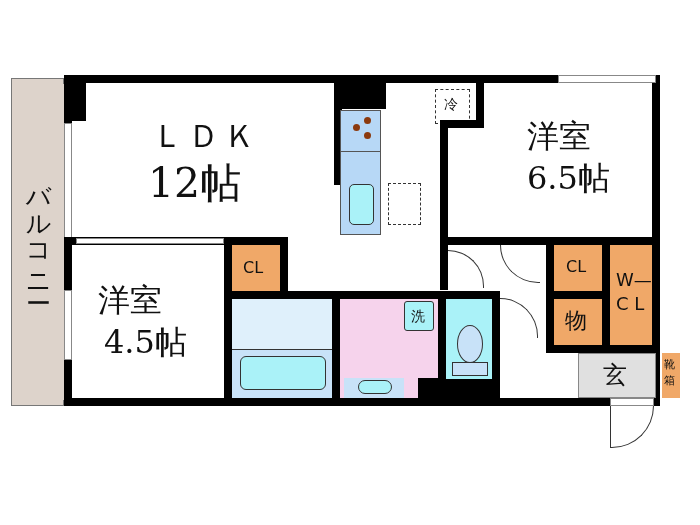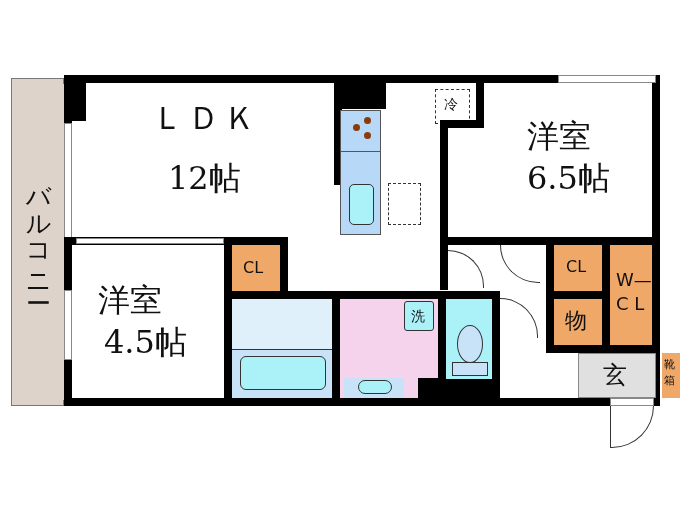--- a/index.html
+++ b/index.html
@@ -24,22 +24,22 @@
 <div class="abs wall" style="left:64px;top:398px;width:595px;height:8px;"></div>
 <div class="abs wall" style="left:64px;top:75px;width:8px;height:331px;"></div>
 <div class="abs wall" style="left:652px;top:75px;width:8px;height:331px;"></div>
 <div class="abs wall" style="left:64px;top:75px;width:22px;height:46px;"></div>
 
 <div class="abs window" style="left:64px;top:123px;width:8px;height:115px;"></div>
 <div class="abs window" style="left:64px;top:290px;width:8px;height:70px;"></div>
 
 <div class="abs window" style="left:558px;top:75px;width:98px;height:8px;"></div>
 
-<div class="room-label" style="left:152px;top:100px;font-size:32px;letter-spacing:4px;">ＬＤＫ</div>
-<div class="room-label" style="left:168px;top:160px;font-size:32px;">12帖</div>
+<div class="room-label" style="left:152px;top:118px;font-size:32px;letter-spacing:4px;">ＬＤＫ</div>
+<div class="room-label" style="left:148px;top:160px;font-size:41px;">12帖</div>
 
 <div class="abs wall" style="left:334px;top:75px;width:52px;height:34px;"></div>
 <div class="abs wall" style="left:334px;top:75px;width:8px;height:110px;"></div>
 
 <div class="abs" style="left:340px;top:110px;width:41px;height:42px;background:#b7d8f6;border:1px solid #555;"></div>
 <div class="abs" style="left:364px;top:117px;width:7px;height:7px;border-radius:50%;background:#8b3a0e;"></div>
 <div class="abs" style="left:353px;top:124px;width:7px;height:7px;border-radius:50%;background:#8b3a0e;"></div>
 <div class="abs" style="left:364px;top:132px;width:7px;height:7px;border-radius:50%;background:#8b3a0e;"></div>
 <div class="abs" style="left:340px;top:151px;width:41px;height:84px;background:#b7d8f6;border:1px solid #555;"></div>
 <div class="abs" style="left:349px;top:184px;width:25px;height:41px;background:#aaf2f8;border:1px solid #333;border-radius:5px;"></div>

